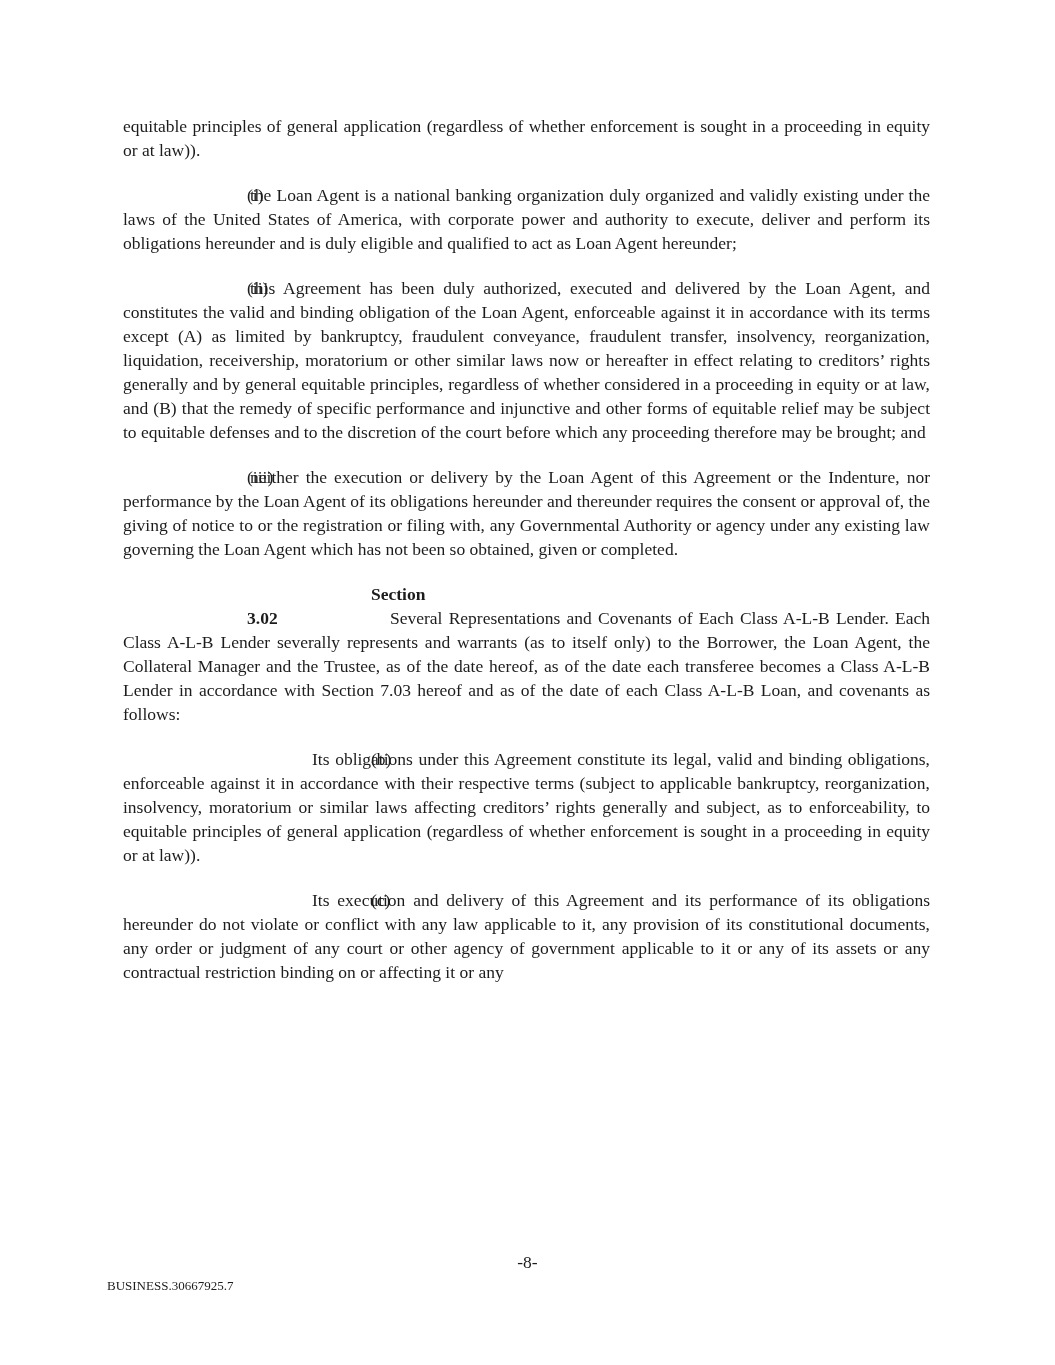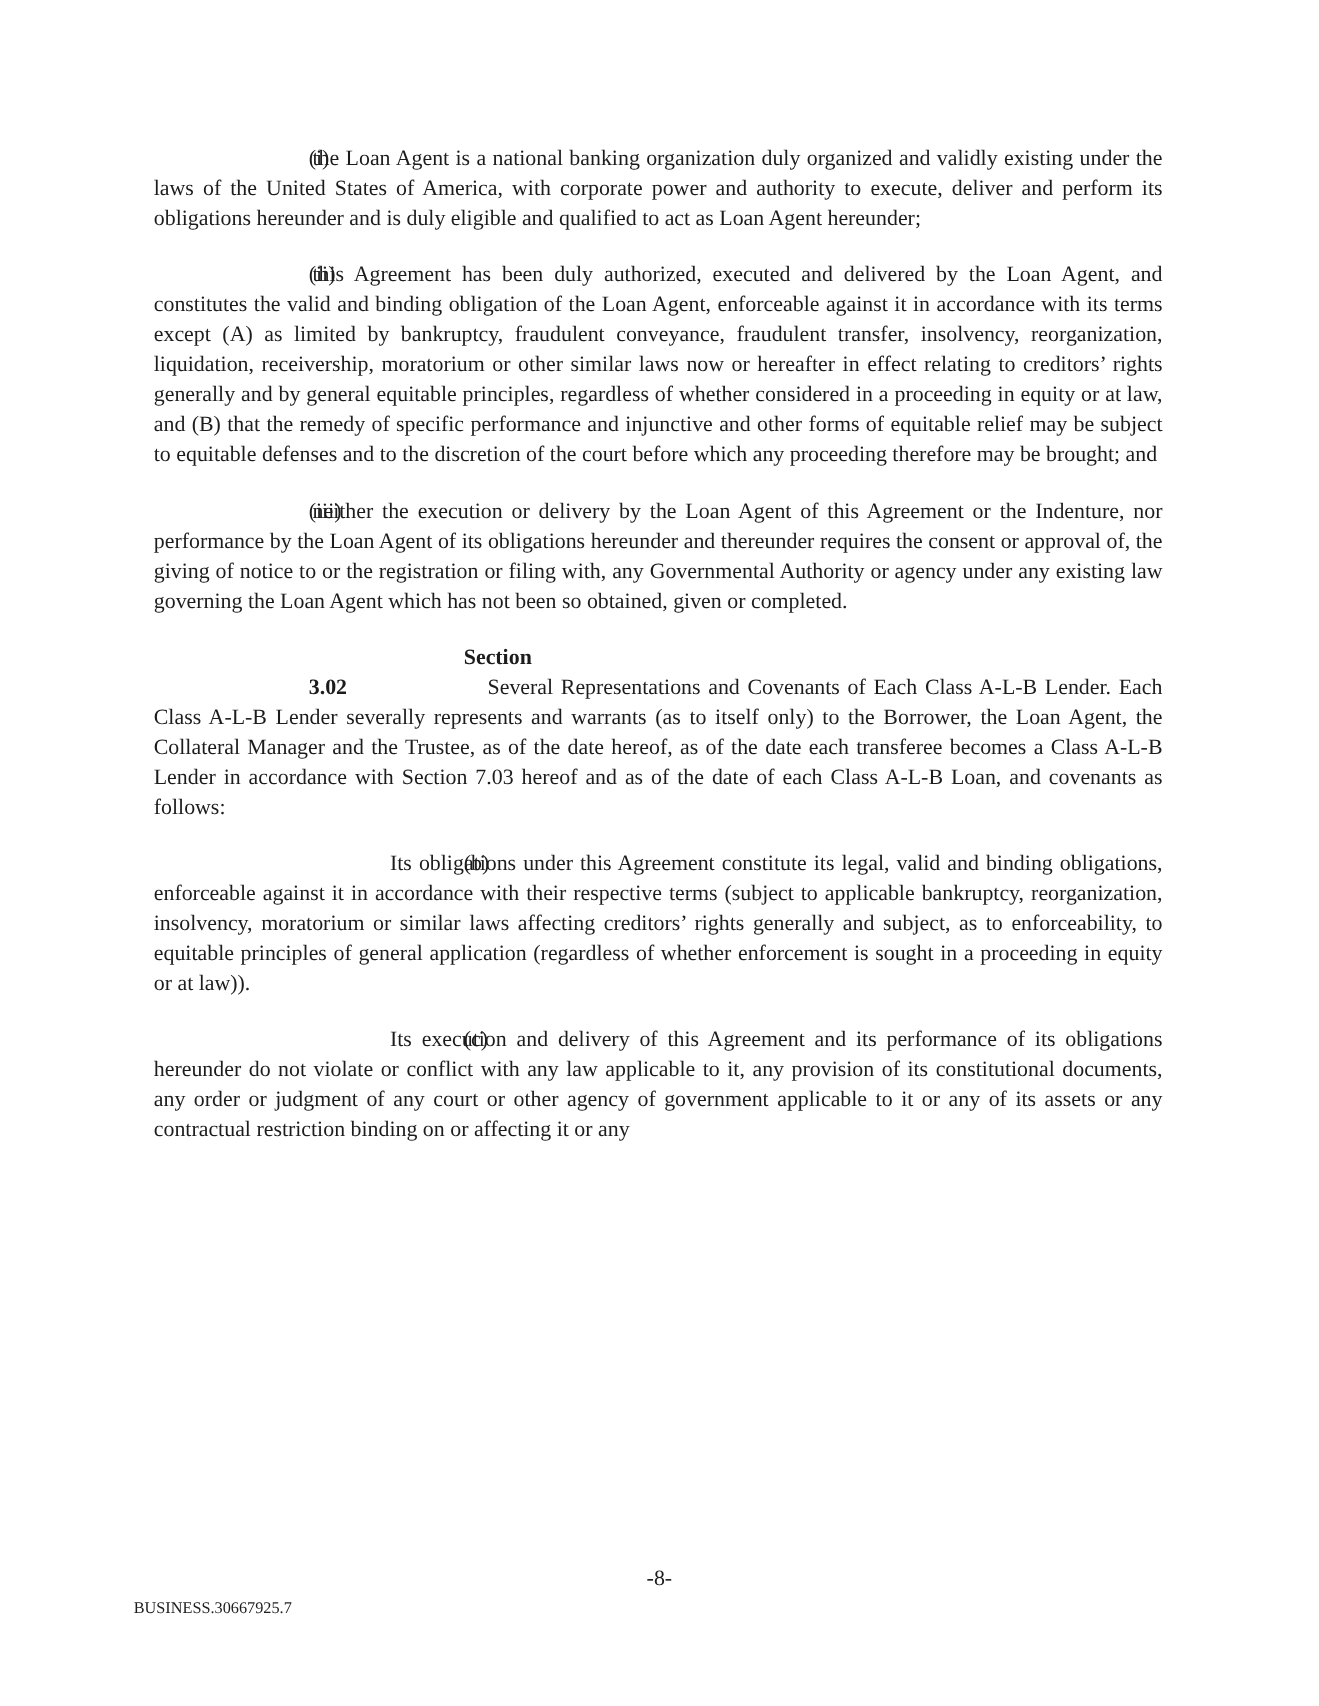--- a/index.html
+++ b/index.html
@@ -67,20 +67,21 @@
     top: 1278px;
     font-size: 13px;
     line-height: 16px;
   }
 </style>
 </head>
 <body>
 
 <div class="page-content">
 
+  <p class="para block-indent"><span>equitable principles of general application (regardless of whether enforcement is sought in a proceeding in equity or at law)).</span></p>
 
 
   <p class="para block-indent first-indent-sm"><span class="pmark">(i)</span><span>the Loan Agent is a national banking organization duly organized and validly existing under the laws of the United States of America, with corporate power and authority to execute, deliver and perform its obligations hereunder and is duly eligible and qualified to act as Loan Agent hereunder;</span></p>
 
   <p class="para block-indent first-indent-sm"><span class="pmark">(ii)</span><span>this Agreement has been duly authorized, executed and delivered by the Loan Agent, and constitutes the valid and binding obligation of the Loan Agent, enforceable against it in accordance with its terms except (A) as limited by bankruptcy, fraudulent conveyance, fraudulent transfer, insolvency, reorganization, liquidation, receivership, moratorium or other similar laws now or hereafter in effect relating to creditors’ rights generally and by general equitable principles, regardless of whether considered in a proceeding in equity or at law, and (B) that the remedy of specific performance and injunctive and other forms of equitable relief may be subject to equitable defenses and to the discretion of the court before which any proceeding therefore may be brought; and</span></p>
 
   <p class="para block-indent first-indent-sm"><span class="pmark">(iii)</span><span>neither the execution or delivery by the Loan Agent of this Agreement or the Indenture, nor performance by the Loan Agent of its obligations hereunder and thereunder requires the consent or approval of, the giving of notice to or the registration or filing with, any Governmental Authority or agency under any existing law governing the Loan Agent which has not been so obtained, given or completed.</span></p>
 
   <p class="para first-indent-lg"><span class="pmark-section">Section 3.02</span><span class="uline">Several Representations and Covenants of Each Class A-L-B Lender</span><span>. Each Class A-L-B Lender severally represents and warrants (as to itself only) to the Borrower, the Loan Agent, the Collateral Manager and the Trustee, as of the date hereof, as of the date each transferee becomes a Class A-L-B Lender in accordance with </span><span class="uline">Section 7.03</span><span> hereof and as of the date of each Class A-L-B Loan, and covenants as follows:</span></p>
 

